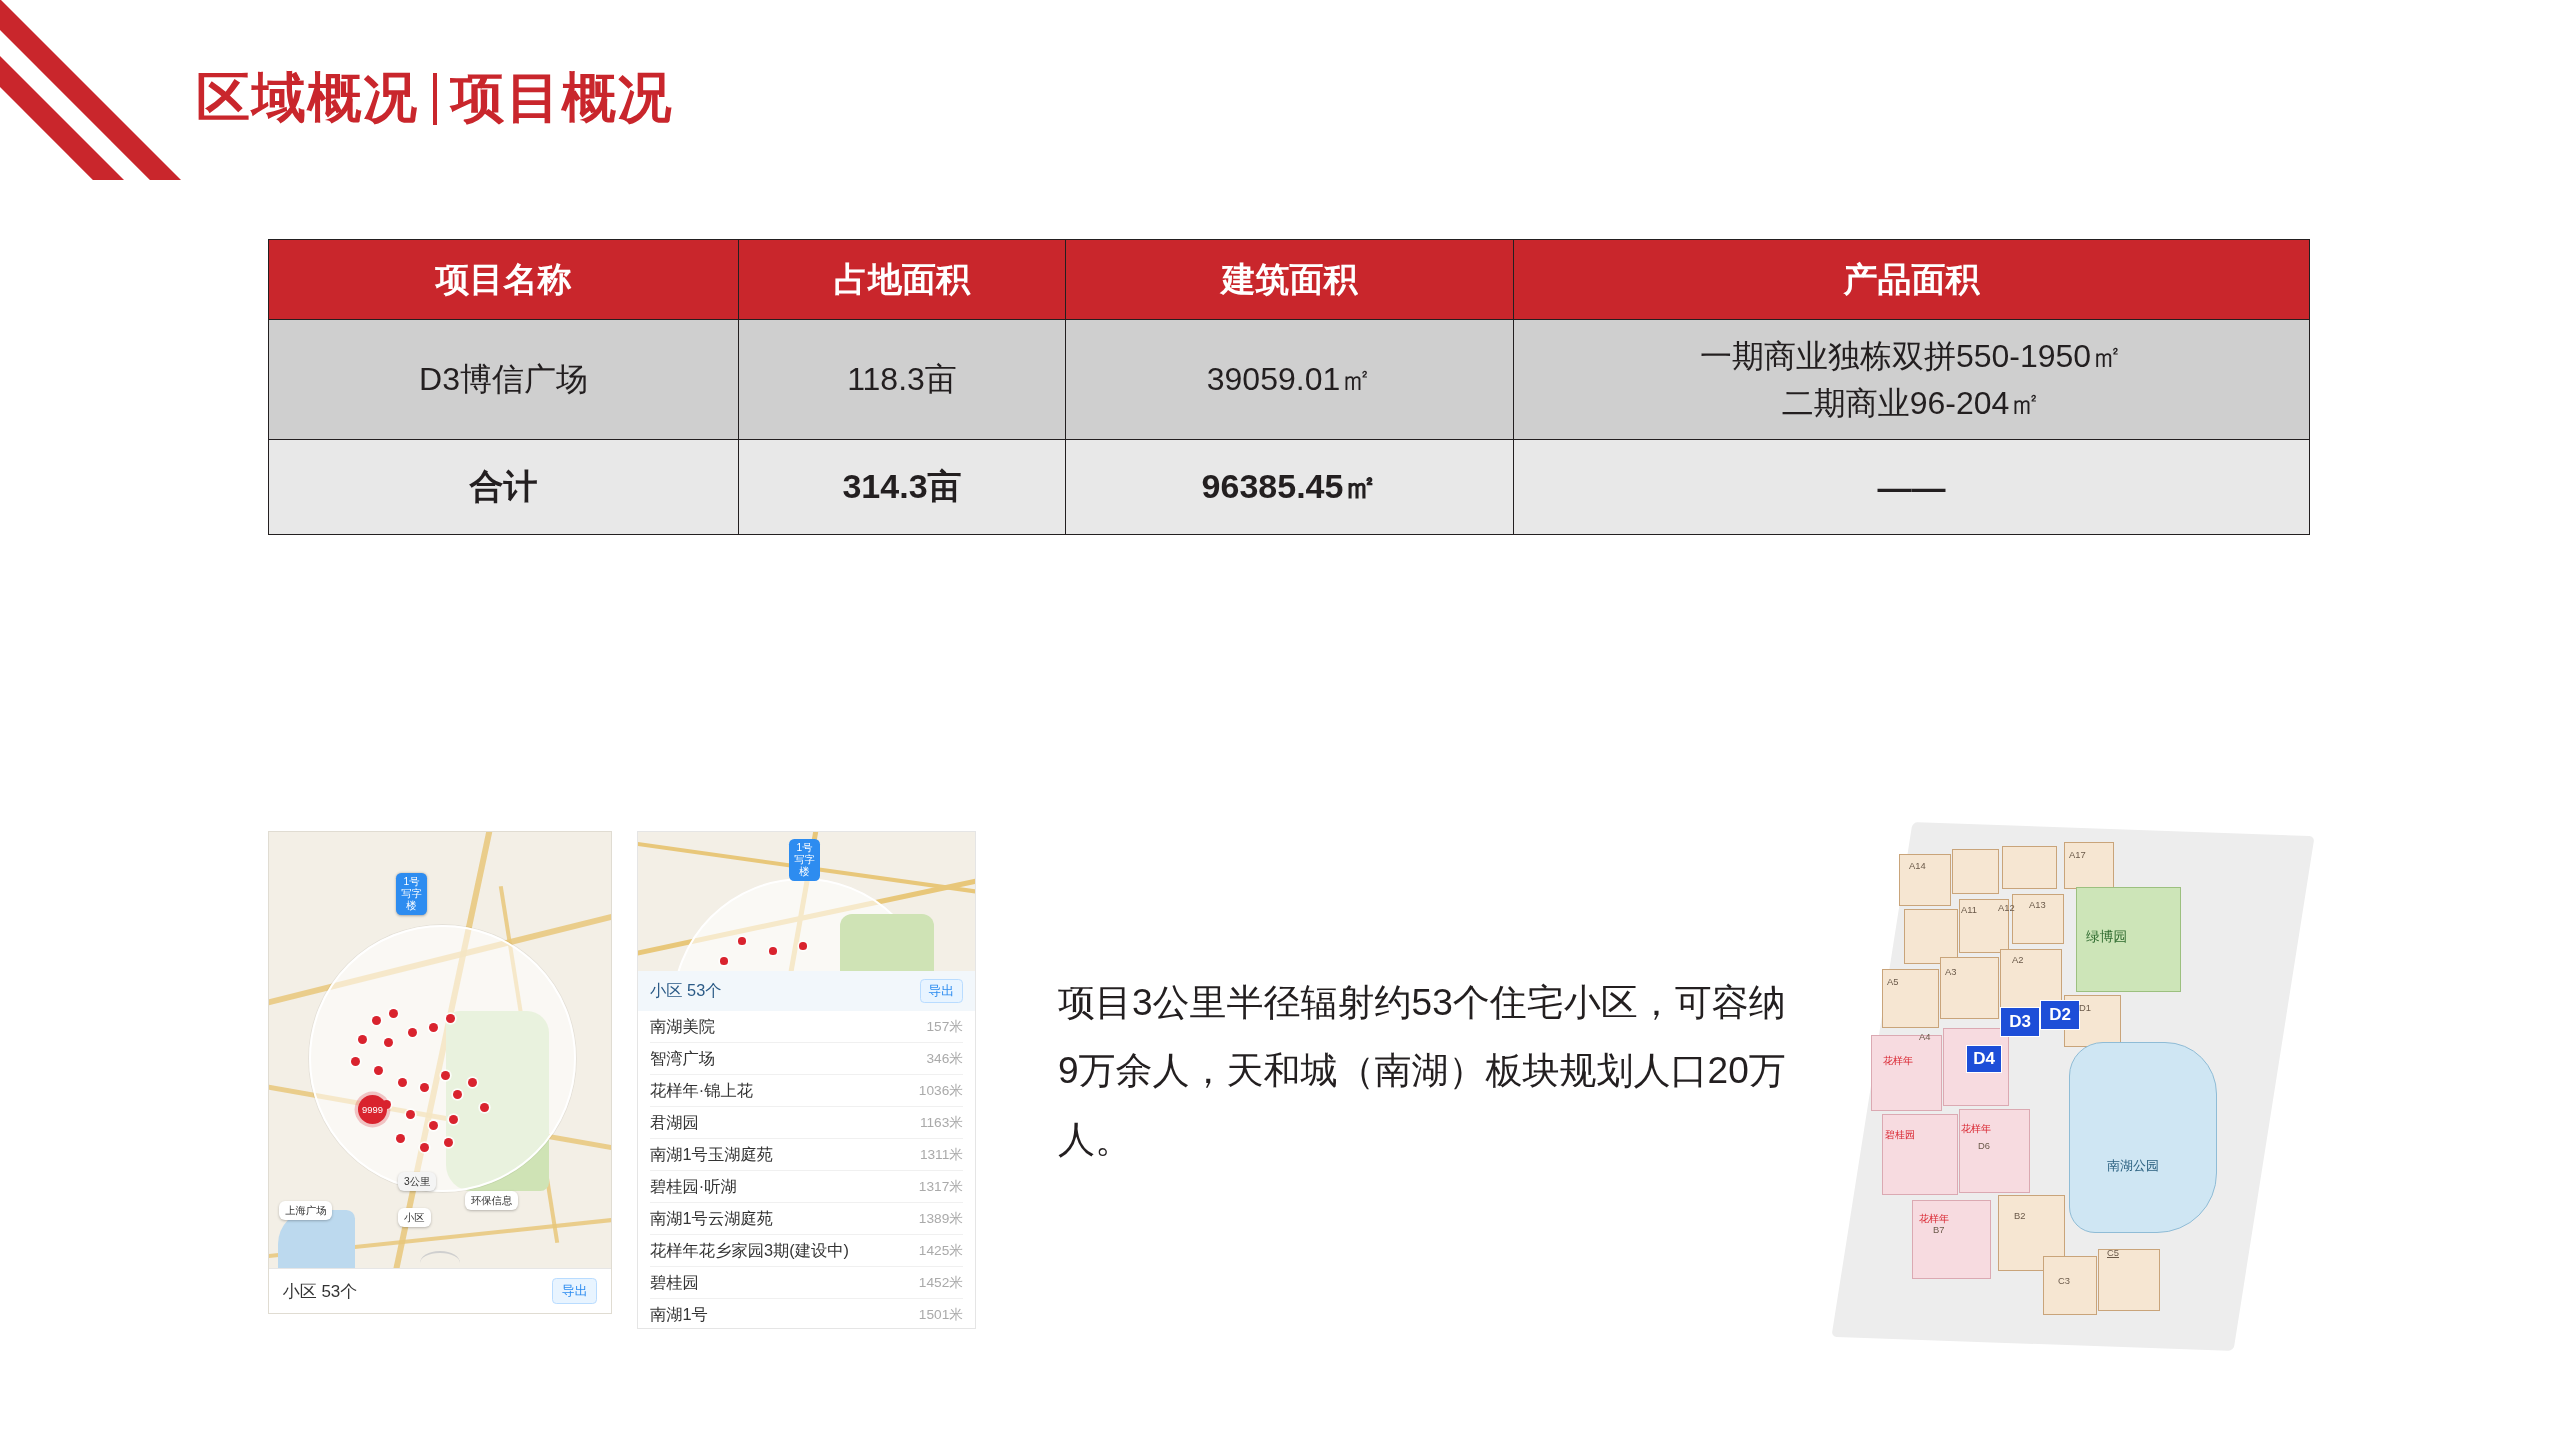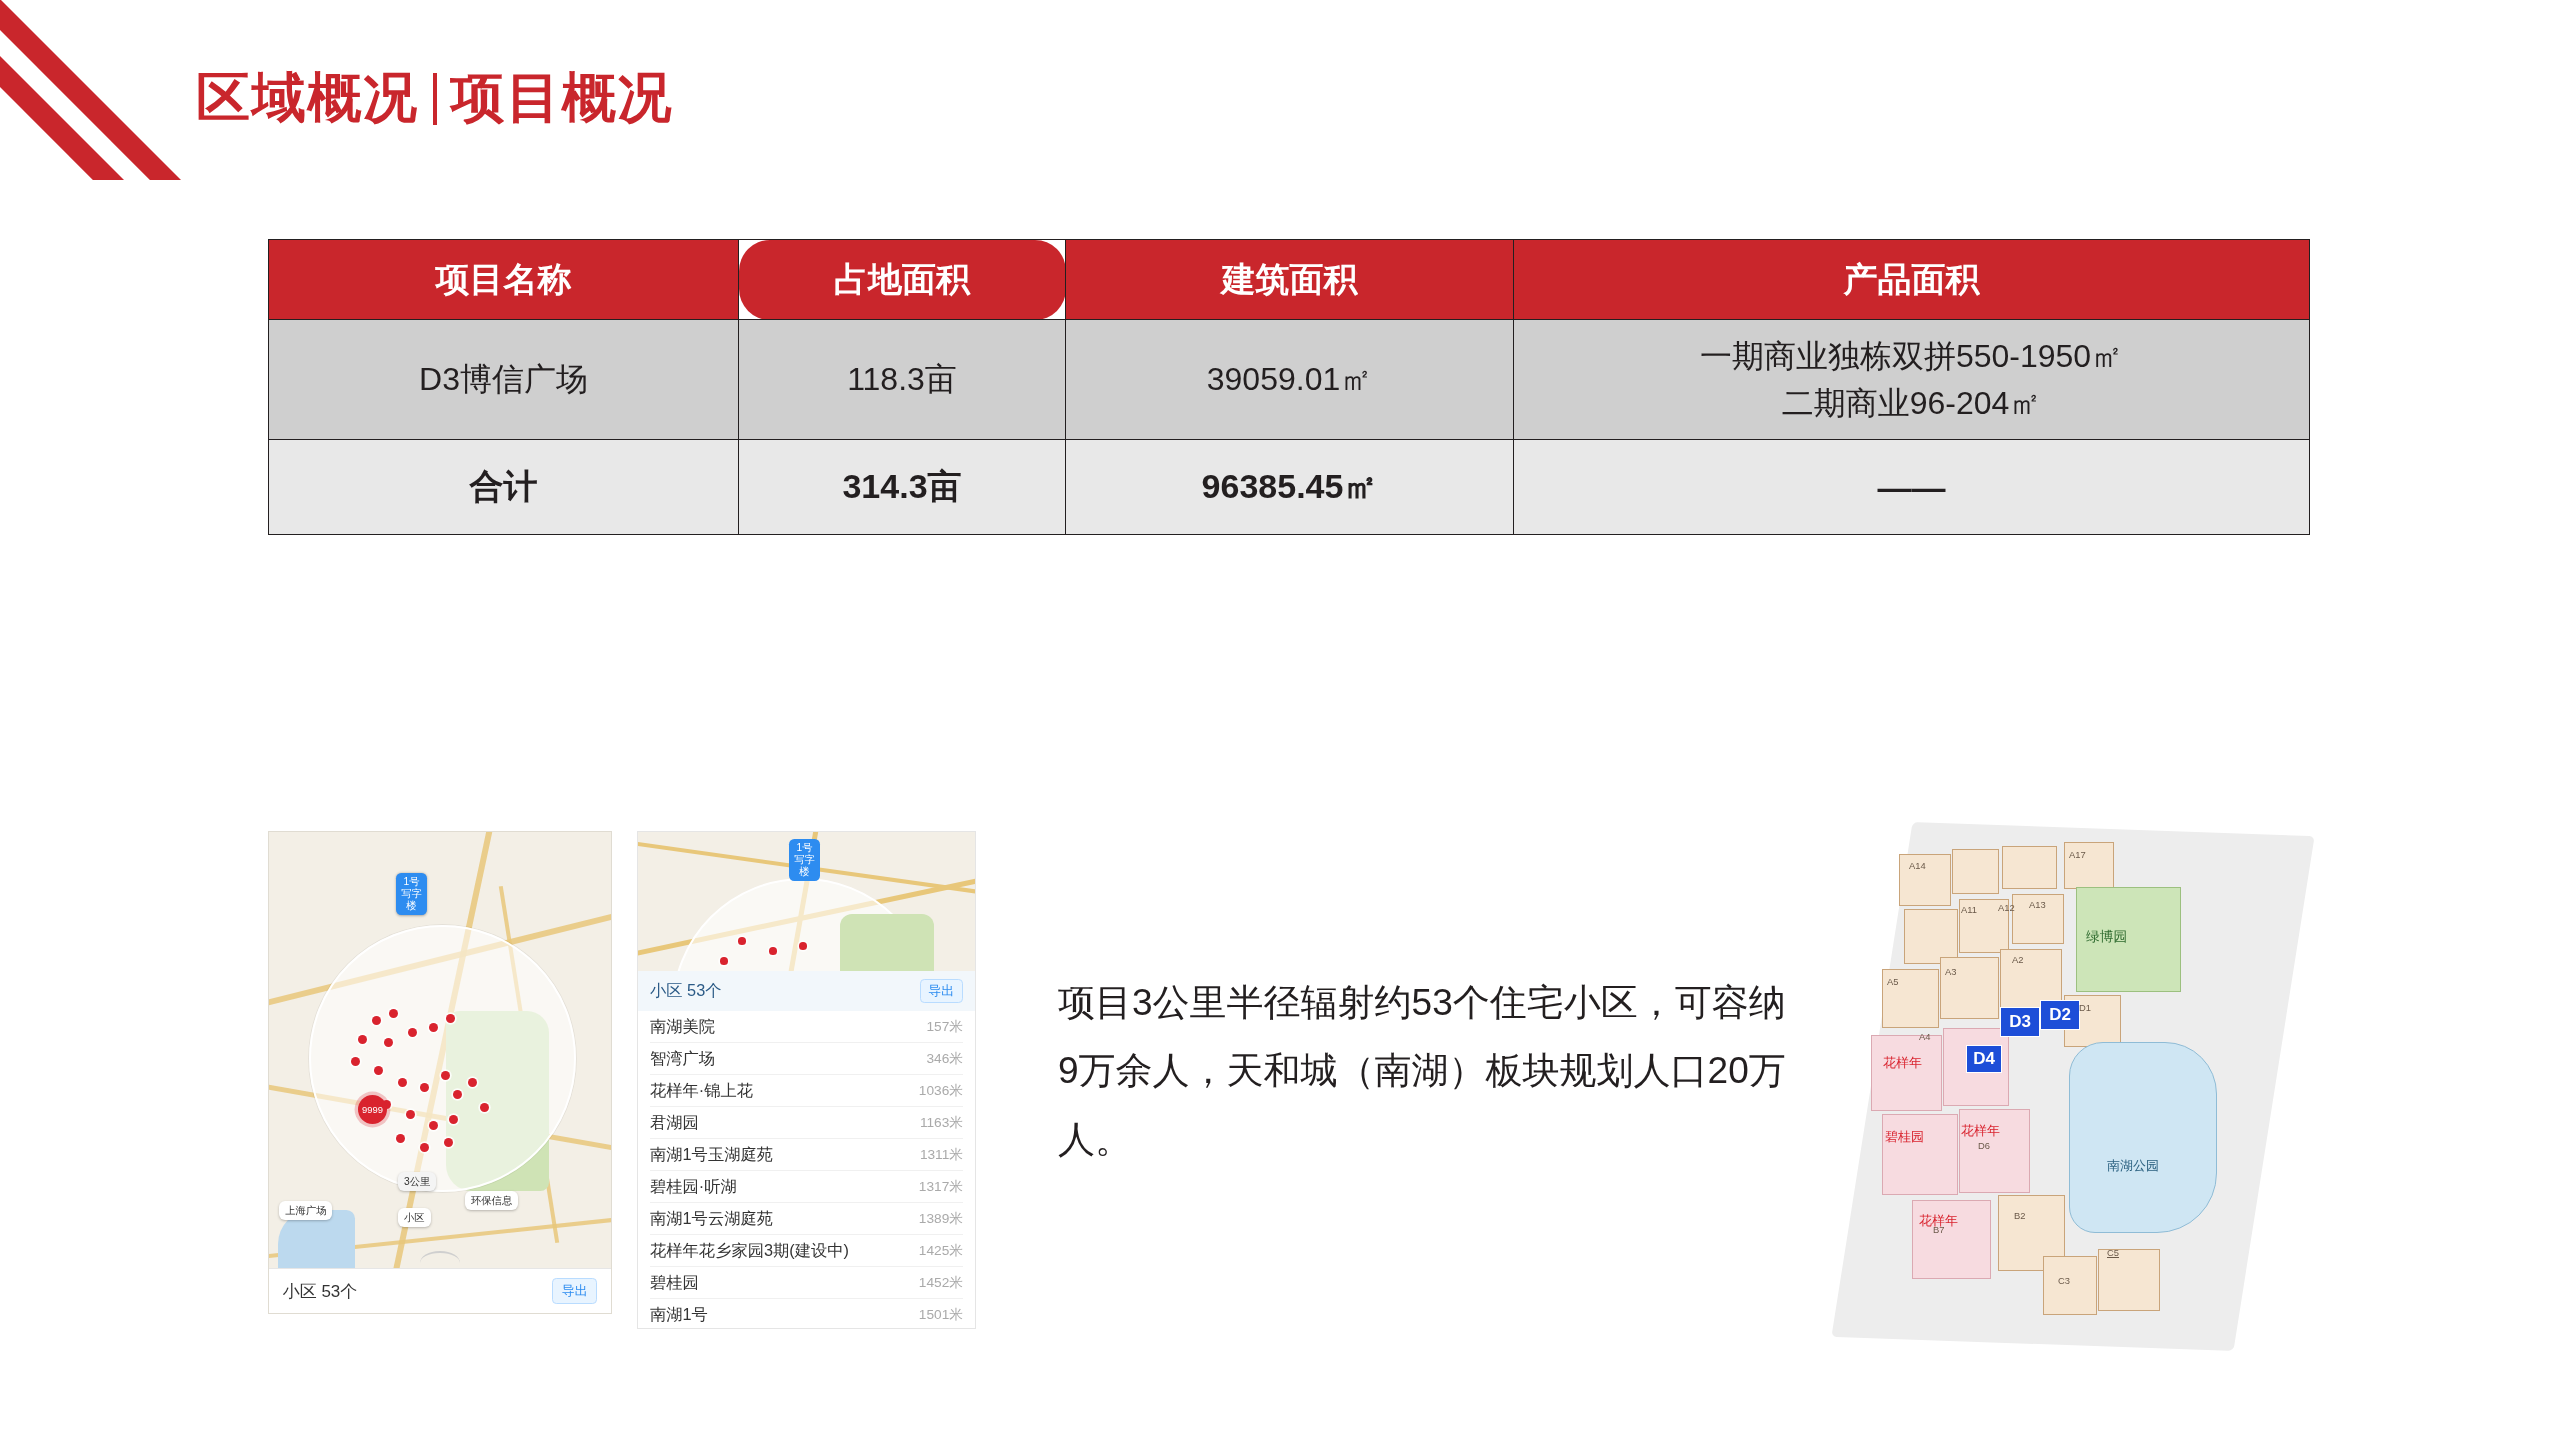--- a/index.html
+++ b/index.html
@@ -97,21 +97,21 @@
     background: #e8e8e8;
     height: 94px;
     font-weight: bold;
     font-size: 34px;
   }
   .cell-multiline {
     line-height: 1.45;
     white-space: pre-line;
   }
   .col-name  { width: 469px; }
-  .col-land  { width: 326px; border-radius: 31px; }
+  .col-land  { width: 326px; }
   .col-build { width: 447px; }
   .col-prod  { width: 795px; }
 
   
   .map-shot {
     position: absolute;
     left: 268px;
     top: 831px;
     width: 342px;
     height: 481px;
@@ -393,21 +393,21 @@
     font-size: 13.7px;
     color: #2f6b2f;
   }
   .plan-map .lake-label {
     position: absolute;
     font-size: 13px;
     color: #2b6180;
   }
   .plan-map .red-text {
     position: absolute;
-    font-size: 13px;
+    font-size: 10px;
     color: #d9232e;
   }
 </style>
 </head>
 <body>
 
 <div class="corner-stripes">
   <div class="stripe s1"></div>
   <div class="stripe s2"></div>
 </div>

